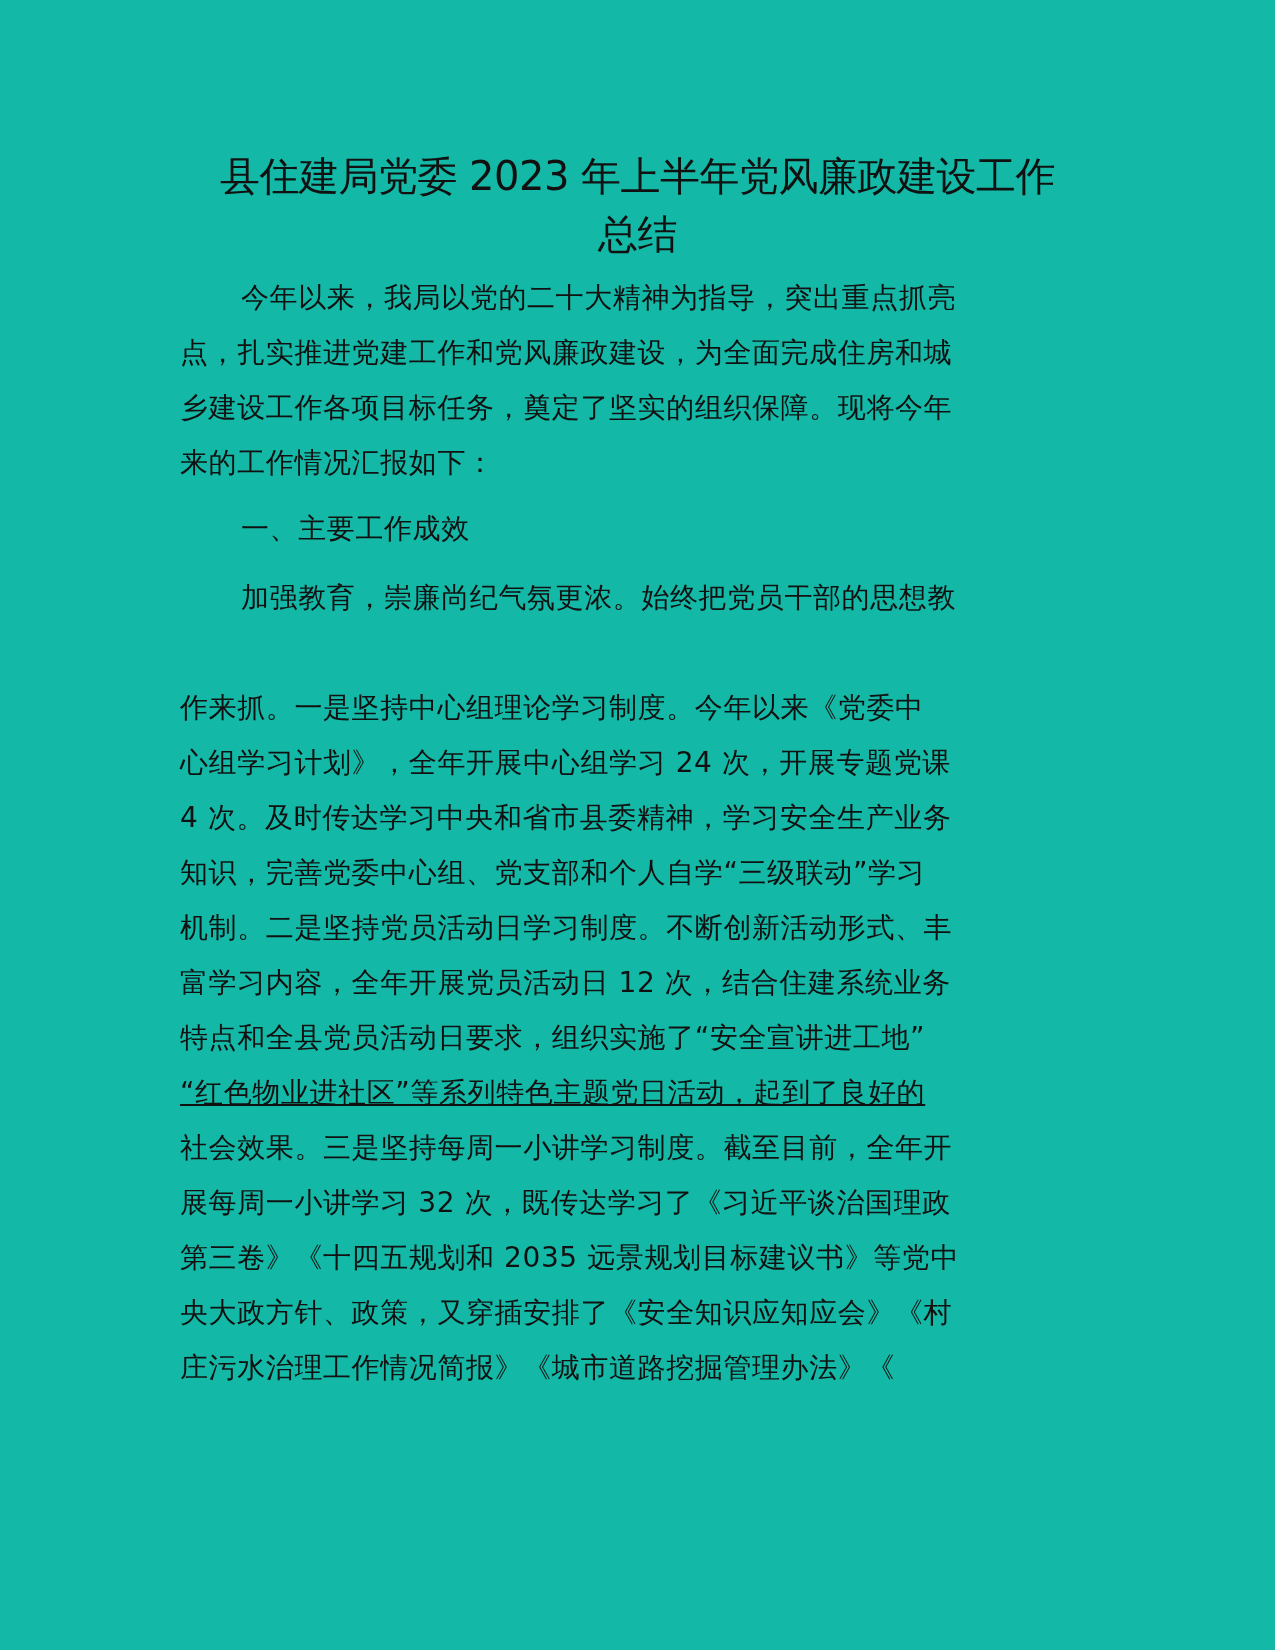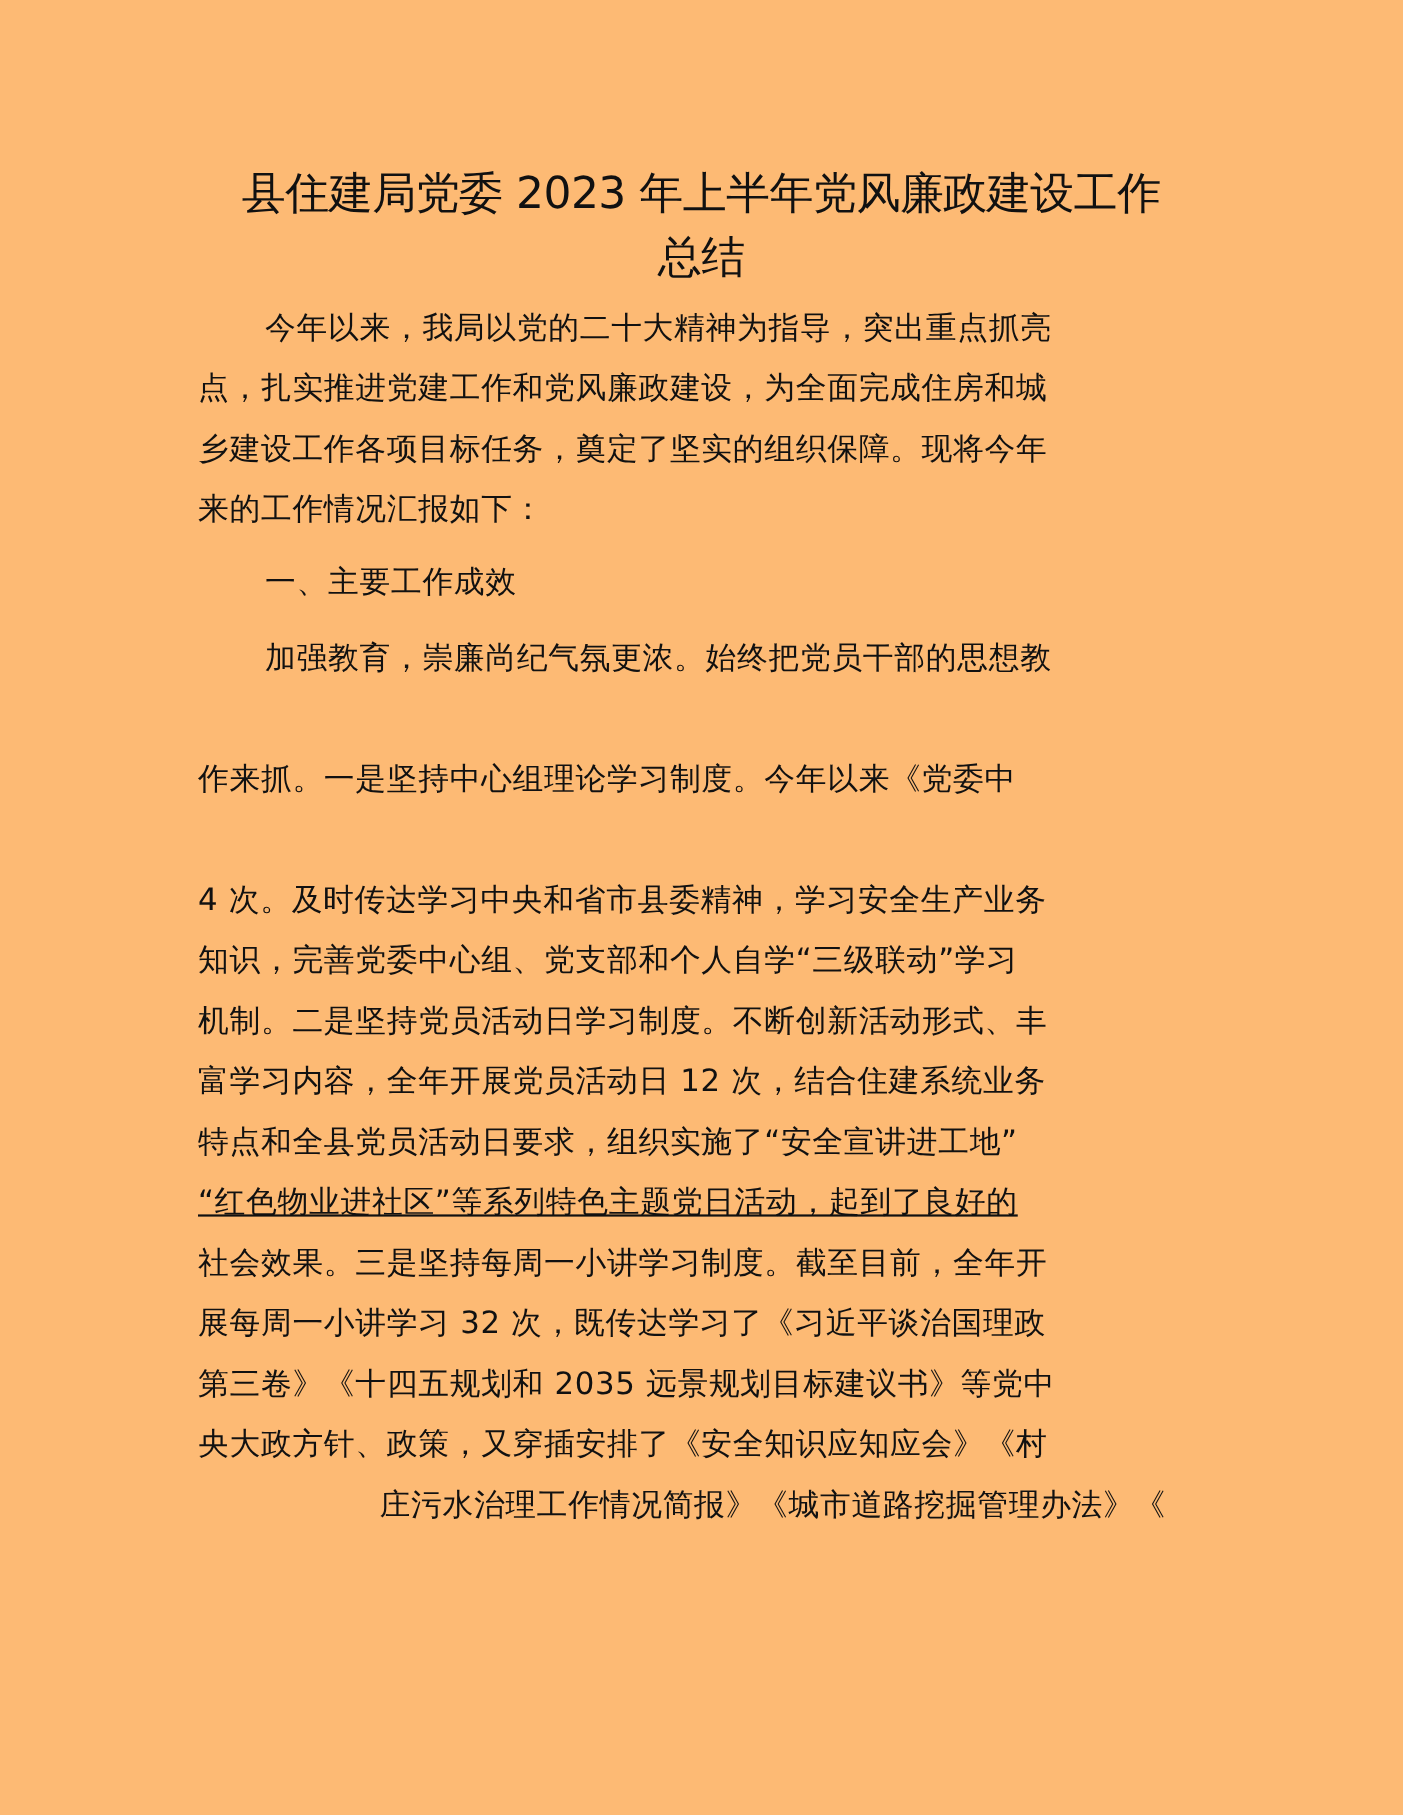--- a/index.html
+++ b/index.html
@@ -14,21 +14,21 @@
       overflow: hidden;
       font-family: "DejaVu Sans", "Liberation Sans", sans-serif;
       color: #111111;
     }
     .page {
       position: absolute;
       left: 0;
       top: 0;
       width: 1275px;
       height: 1650px;
-      background: #fdba74;
+      background: #14b8a6;
     }
     .title {
       position: absolute;
       left: 150px;
       width: 975px;
       text-align: center;
       font-size: 40px;
       line-height: 56px;
       letter-spacing: -0.5px;
       color: #111;
@@ -57,25 +57,26 @@
 
   <div class="line" style="top:278px; left:241px; width:820px;">今年以来，我局以党的二十大精神为指导，突出重点抓亮</div>
   <div class="line" style="top:333px;">点，扎实推进党建工作和党风廉政建设，为全面完成住房和城</div>
   <div class="line" style="top:388px;">乡建设工作各项目标任务，奠定了坚实的组织保障。现将今年</div>
   <div class="line" style="top:443px;">来的工作情况汇报如下：</div>
 
   <div class="line" style="top:509px; left:241px; width:820px;">一、主要工作成效</div>
 
   <div class="line" style="top:578px; left:241px; width:820px;">加强教育，崇廉尚纪气氛更浓。始终把党员干部的思想教</div>
   <div class="line" style="top:688px;">作来抓。一是坚持中心组理论学习制度。今年以来《党委中</div>
+  <div class="line" style="top:743px;">心组学习计划》，全年开展中心组学习 24 次，开展专题党课</div>
   <div class="line" style="top:798px;">4 次。及时传达学习中央和省市县委精神，学习安全生产业务</div>
   <div class="line" style="top:853px;">知识，完善党委中心组、党支部和个人自学“三级联动”学习</div>
   <div class="line" style="top:908px;">机制。二是坚持党员活动日学习制度。不断创新活动形式、丰</div>
   <div class="line" style="top:963px;">富学习内容，全年开展党员活动日 12 次，结合住建系统业务</div>
   <div class="line" style="top:1018px;">特点和全县党员活动日要求，组织实施了“安全宣讲进工地”</div>
   <div class="line" style="top:1073px;text-decoration:underline;">“红色物业进社区”等系列特色主题党日活动，起到了良好的</div>
   <div class="line" style="top:1128px;">社会效果。三是坚持每周一小讲学习制度。截至目前，全年开</div>
   <div class="line" style="top:1183px;">展每周一小讲学习 32 次，既传达学习了《习近平谈治国理政</div>
   <div class="line" style="top:1238px;">第三卷》《十四五规划和 2035 远景规划目标建议书》等党中</div>
   <div class="line" style="top:1293px;">央大政方针、政策，又穿插安排了《安全知识应知应会》《村</div>
-  <div class="line" style="top:1348px;text-align:right;">庄污水治理工作情况简报》《城市道路挖掘管理办法》《</div>
+  <div class="line" style="top:1348px;">庄污水治理工作情况简报》《城市道路挖掘管理办法》《</div>
 
 </div>
 
 </body></html>

